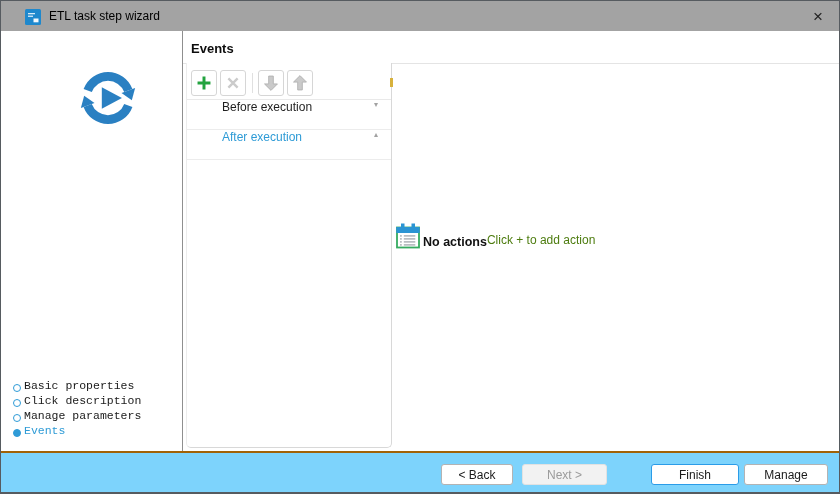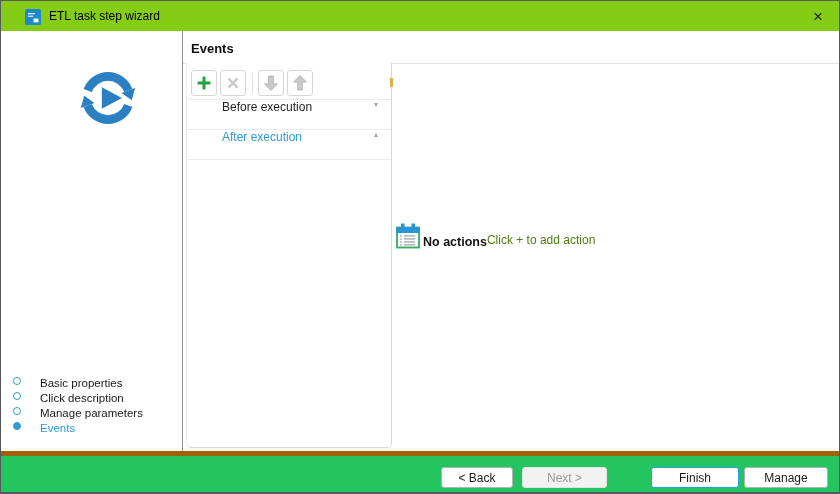--- a/index.html
+++ b/index.html
@@ -3,33 +3,33 @@
 <meta charset="utf-8">
 <style>
   * { margin:0; padding:0; box-sizing:border-box; }
   body { background:#e8e8e8; font-family:"Liberation Sans", sans-serif; }
   .window {
     position:relative; width:840px; height:494px; background:#fff;
     border:1px solid #565b60; border-bottom-width:2px; overflow:hidden;
     font-family:"Liberation Sans", sans-serif; color:#1a1a1a;
   }
   
-  .titlebar { position:absolute; left:0; top:0; right:0; height:30px; background:#84cc16; }
+  .titlebar { position:absolute; left:0; top:0; right:0; height:30px; background:#a3a3a3; }
   .title-icon { position:absolute; left:24px; top:8px; width:16px; height:16px; }
   .title-text { position:absolute; left:48px; top:8px; font-size:12px; color:#000; }
   .close-btn {
     position:absolute; right:8px; top:3px; width:26px; height:24px;
     display:flex; align-items:center; justify-content:center;
     font-size:17px; color:#222; cursor:pointer; line-height:1;
   }
   
   .sidebar { position:absolute; left:0; top:30px; width:181px; bottom:44px; background:#fff; }
   .logo { position:absolute; left:74px; top:34px; width:66px; height:66px; }
   .steps { position:absolute; left:12px; top:346px; right:4px; }
-  .step { display:flex; align-items:flex-start; gap:19px; height:15px; font-size:11.5px; cursor:pointer; }
+  .step { display:flex; align-items:flex-end; gap:3px; height:15px; font-size:11.5px; cursor:pointer;font-family:Liberation Mono, monospace; }
   .bullet {
     width:8px; height:8px; border-radius:50%;
     border:1.5px solid #2f9bd7; background:#fff; flex:0 0 auto;
   }
   .step.active .bullet { background:#2f9bd7; }
   .step.active .step-label { color:#2e9bd6; }
   .v-divider { position:absolute; left:181px; top:30px; width:1px; height:420px; background:#8f8f8f; }
   
   .content-header { position:absolute; left:190px; top:40px; font-size:13px; font-weight:bold; color:#0d0d0d; }
   .header-line { position:absolute; left:182px; top:62px; right:0; height:1px; background:#e4e4e4; }
@@ -60,21 +60,21 @@
   .empty-state {
     position:absolute; left:392px; top:220px; width:447px;
     display:flex; flex-direction:row; align-items:center; text-align:center;
   }
   .empty-icon { width:30px; height:30px; }
   .empty-title { margin-top:12px; font-size:12.5px; font-weight:bold; color:#111; }
   .empty-hint { margin-top:7px; font-size:12px; color:#4d7c0f; }
   
   .footer {
     position:absolute; left:0; right:0; top:450px; bottom:0;
-    background:#22c55e; border-top:5px solid #a16207;
+    background:#7dd3fc; border-top:2px solid #a16207;
   }
   .btn {
     position:absolute; top:11px; height:21px; background:#fff;
     border:1px solid #b3b3b3; border-radius:3px; font-size:12px; color:#1a1a1a;
     display:flex; align-items:center; justify-content:center; cursor:pointer;
     font-family:"Liberation Sans", sans-serif;
   }
   .btn-back   { left:440px; width:72px; }
   .btn-next   { left:521px; width:85px; background:#f2f2f2; color:#9b9b9b; border-color:#e2e2e2; cursor:default; }
   .btn-finish { left:650px; width:88px; border:1.5px solid #2b9ce8; }

